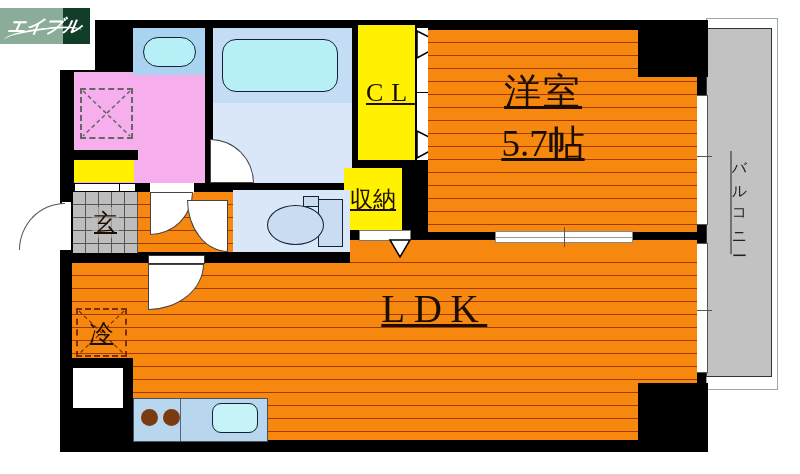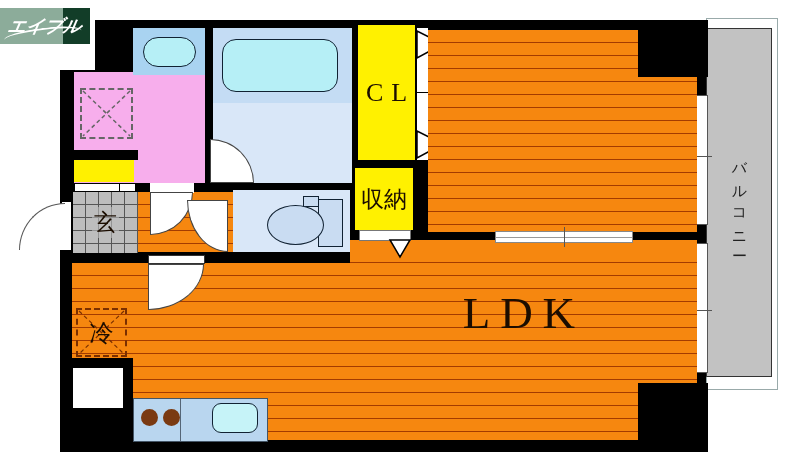--- a/index.html
+++ b/index.html
@@ -6,21 +6,21 @@
   .stage{position:relative;width:800px;height:474px;background:#fff;overflow:hidden;
          font-family:"Liberation Serif","DejaVu Serif",serif;}
   .a{position:absolute;box-sizing:border-box;}
   .wood{background-color:#F6870F;
         background-image:repeating-linear-gradient(to bottom,rgba(0,0,0,0) 0,rgba(0,0,0,0) 12px,#A33B00 12px,#A33B00 13px);}
   .grid{background-color:#BDBDBD;
         background-image:repeating-linear-gradient(to right,rgba(0,0,0,0) 0,rgba(0,0,0,0) 12px,#555 12px,#555 13px),
                          repeating-linear-gradient(to bottom,rgba(0,0,0,0) 0,rgba(0,0,0,0) 12px,#555 12px,#555 13px);}
   .window{background:#fff;border:1px solid #555;}
   .door{background:#fff;border:1px solid #444;}
-  .lbl{color:#1b0d00;text-align:right;}
+  .lbl{color:#1b0d00;text-align:center;text-decoration:underline;}
   .cjk{font-family:"Liberation Serif","DejaVu Serif",serif;}
   .flexc{display:flex;align-items:center;justify-content:center;}
   svg{display:block;}
 </style>
 </head>
 <body>
 
 <div class="stage">
 
   <div class="a" style="left:95px;top:20px;width:613px;height:432px;background:#000"></div>
@@ -64,22 +64,26 @@
   <div class="a" style="left:415px;top:92px;width:15px;height:1px;background:#000"></div>
   <div class="a" style="left:416px;top:28px;width:30px;height:132px">
     <svg width="30" height="132" viewBox="0 0 30 132">
       <polygon points="1,3 1,30 27,16" fill="#fff" stroke="#000" stroke-width="1.5"></polygon>
       <polygon points="1,103 1,130 27,116" fill="#fff" stroke="#000" stroke-width="1.5"></polygon>
     </svg>
   </div>
 
   <div class="a wood" style="left:428px;top:30px;width:269px;height:202px"></div>
   <div class="a" style="left:638px;top:20px;width:70px;height:57px;background:#000"></div>
+  <div class="a lbl" style="left:428px;top:66px;width:230px;line-height:1.4">
+    <div style="font-size:37px;letter-spacing:2px">洋室</div>
+    <div style="font-size:37px">5.7帖</div>
+  </div>
 
-  <div class="a flexc" style="left:355px;top:168px;width:58px;height:62px;background:#FFF100">
+  <div class="a flexc" style="left:344px;top:168px;width:58px;height:62px;background:#FFF100">
     <span class="lbl cjk" style="font-size:23px">収納</span>
   </div>
 
   <div class="a" style="left:233px;top:190px;width:117px;height:62px;background:#D9E7F8"></div>
   <div class="a" style="left:318px;top:199px;width:25px;height:48px;background:#C9DCF2;border:1px solid #123"></div>
   <div class="a" style="left:303px;top:196px;width:16px;height:11px;background:#C9DCF2;border:1px solid #123"></div>
   <div class="a" style="left:267px;top:205px;width:57px;height:40px;background:#C9DCF2;border:1px solid #123;border-radius:50%"></div>
 
   <div class="a grid flexc" style="left:73px;top:192px;width:65px;height:61px">
     <span class="lbl cjk" style="font-size:23px;background:rgba(189,189,189,0.6);padding:0 2px">玄</span>
@@ -122,21 +126,21 @@
   <div class="a" style="left:133px;top:398px;width:135px;height:44px;background:#B9D6EF;border:1px solid #456">
     <div class="a" style="left:46px;top:0;width:1px;height:100%;background:#567"></div>
   </div>
   <div class="a" style="left:141px;top:409px;width:17px;height:17px;background:#7A3A12;border-radius:50%"></div>
   <div class="a" style="left:163px;top:409px;width:17px;height:17px;background:#7A3A12;border-radius:50%"></div>
   <div class="a" style="left:212px;top:403px;width:46px;height:30px;background:#C6F3F8;border:1px solid #123;border-radius:9px"></div>
 
   <div class="a" style="left:638px;top:383px;width:70px;height:69px;background:#000"></div>
 
   <div class="a lbl" style="left:275px;top:284px;width:310px;line-height:1.3">
-    <div style="font-size:45px;letter-spacing:0.22em;margin-left:0.22em">LDK</div>
+    <div style="font-size:39px;letter-spacing:0.22em;margin-left:0.22em">LDK</div>
   </div>
 
   <div class="a" style="left:61px;top:201px;width:11px;height:50px;background:#fff;border:1px solid #000"></div>
   <div class="a" style="left:19px;top:203px;width:46px;height:47px;background:#fff;border-top:1px solid #555;border-left:1px solid #555;border-top-left-radius:100% 100%"></div>
 
   <div class="a" style="left:0;top:8px;width:90px;height:36px">
     <div class="a" style="left:0;top:0;width:63px;height:36px;background:#8CAC9A"></div>
     <div class="a" style="left:63px;top:0;width:27px;height:36px;background:#123D28"></div>
     <div class="a" style="left:4px;top:20px;width:78px;height:14px;border-top:2px solid #fff;border-radius:50%;transform:rotate(-7deg)"></div>
     <div class="a flexc" style="left:0;top:0;width:90px;height:36px">

